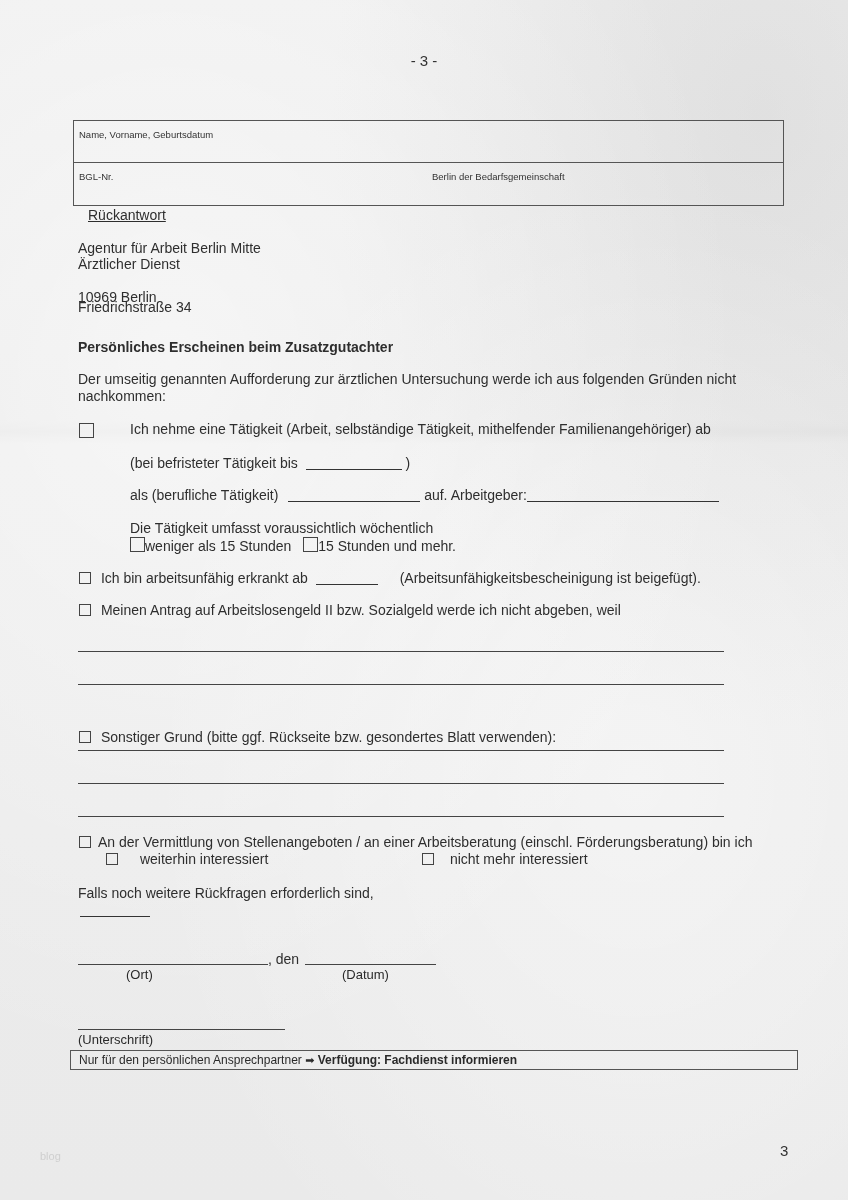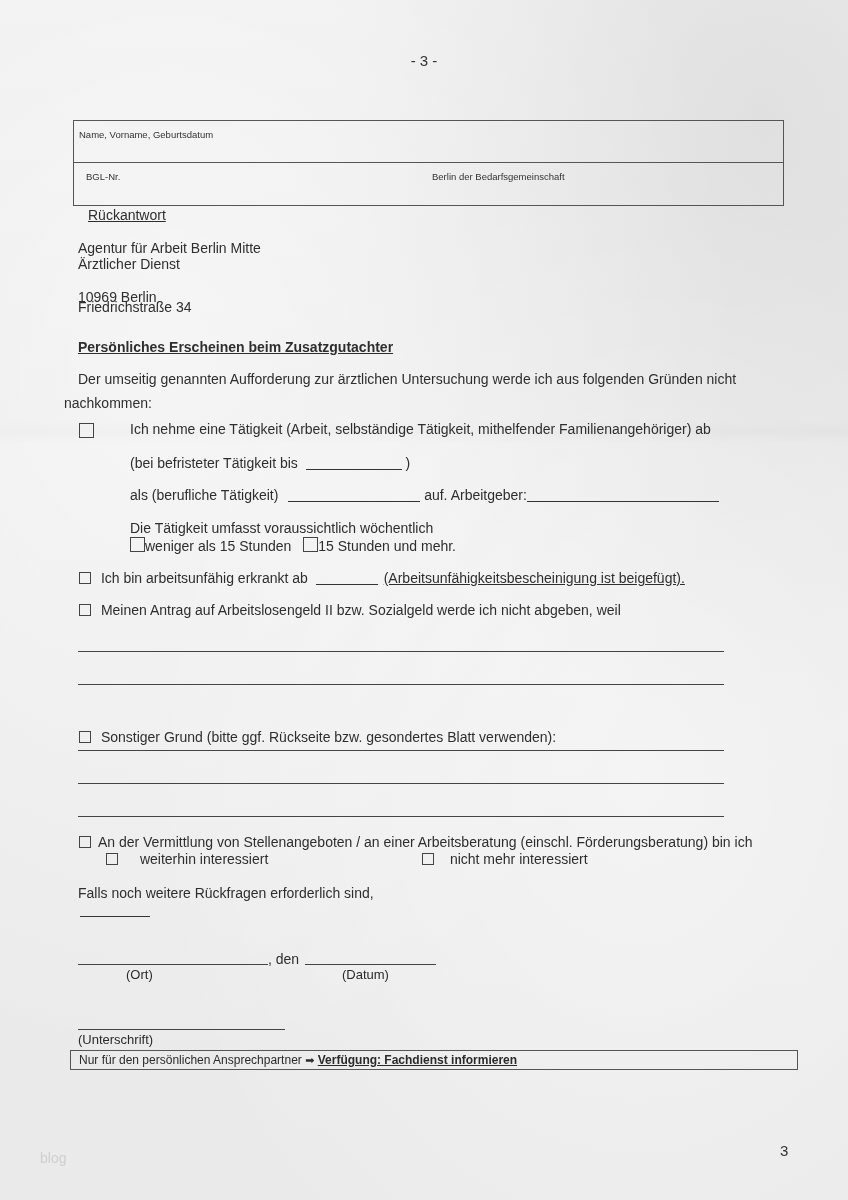--- a/index.html
+++ b/index.html
@@ -19,59 +19,59 @@
   }
   .abs { position: absolute; white-space: nowrap; }
   .page-head { left: 0; width: 848px; top: 52px; text-align: center; font-size: 15px; color: #333; }
 
   .header-box { left: 73px; top: 120px; width: 709px; height: 84px; border: 1.5px solid #555; }
   .header-divider { position: absolute; left: 0; right: 0; top: 41px; border-top: 1.5px solid #555; }
   .hb-label { position: absolute; font-size: 9.5px; color: #333; }
 
   .small { font-size: 13px; }
   .txt { font-size: 14px; color: #2e2e2e; }
-  .bold { font-weight: bold; text-decoration: underline; }
+  .bold { font-weight: bold; }
   .underline { text-decoration: underline; }
 
   .cb { display: inline-block; width: 10px; height: 10px; border: 1px solid #444; vertical-align: -1px; background: transparent; }
   .cb.big { width: 13px; height: 13px; border-width: 1.3px; }
 
   .blank { display: inline-block; border-bottom: 1.5px solid #333; vertical-align: -2px; }
   .hline { position: absolute; border-top: 1.3px solid #444; }
 
   .footer-box { left: 70px; top: 1050px; width: 726px; height: 18px; border: 1.2px solid #555; font-size: 12px; }
   .footer-box span { line-height: 18px; }
   .arrow { font-size: 11px; }
   .page-num { left: 780px; top: 1142px; font-size: 15px; color: #333; }
-  .watermark { left: 40px; top: 1150px; font-size: 14px; color: #cfcfcf; }
+  .watermark { left: 40px; top: 1150px; font-size: 11px; color: #cfcfcf; }
 </style>
 </head>
 <body>
 
 <div class="paper"></div>
 
 <div class="abs page-head">- 3 -</div>
 
 <div class="abs header-box">
   <span class="hb-label" style="left:5px; top:8px;">Name, Vorname, Geburtsdatum</span>
   <div class="header-divider"></div>
-  <span class="hb-label" style="left:12px; top:50px;">BGL-Nr.</span>
+  <span class="hb-label" style="left:5px; top:50px;">BGL-Nr.</span>
   <span class="hb-label" style="left:358px; top:50px;">Berlin der Bedarfsgemeinschaft</span>
 </div>
 
 <div class="abs txt underline" style="left:88px; top:207px;text-align:right;">Rückantwort</div>
 <div class="abs txt" style="left:78px; top:240px;">Agentur für Arbeit Berlin Mitte</div>
 <div class="abs txt" style="left:78px; top:256px;">Ärztlicher Dienst</div>
 <div class="abs txt" style="left:78px; top:273px;margin-top:26px;">Friedrichstraße 34</div>
 <div class="abs txt" style="left:78px; top:289px;">10969 Berlin</div>
 
 <div class="abs txt bold" style="left:78px; top:339px;">Persönliches Erscheinen beim Zusatzgutachter</div>
 
 <div class="abs txt" style="left:78px; top:371px;">Der umseitig genannten Aufforderung zur ärztlichen Untersuchung  werde ich aus folgenden Gründen nicht</div>
-<div class="abs txt" style="left:64px; top:388px;margin-top:7px;">nachkommen:</div>
+<div class="abs txt" style="left:78px; top:388px;">nachkommen:</div>
 
 <span class="abs cb big" style="left:79px; top:423px;"></span>
 <div class="abs txt" style="left:130px; top:421px;">Ich nehme eine Tätigkeit (Arbeit, selbständige Tätigkeit, mithelfender Familienangehöriger) ab</div>
 
 <div class="abs txt" style="left:130px; top:455px;">
   <span>(bei befristeter Tätigkeit bis</span>
   <span class="blank" style="width:96px; margin-left:4px;"></span>
   <span>)</span>
 </div>
 
@@ -84,21 +84,21 @@
 <div class="abs txt" style="left:130px; top:520px;">Die Tätigkeit umfasst voraussichtlich wöchentlich</div>
 <div class="abs txt" style="left:130px; top:537px;">
   <span class="cb big"></span><span>weniger als 15 Stunden</span>
   <span class="cb big" style="margin-left:8px;"></span><span>15 Stunden und mehr.</span>
 </div>
 
 <div class="abs txt" style="left:79px; top:570px;">
   <span class="cb"></span>
   <span style="margin-left:6px;">Ich bin arbeitsunfähig erkrankt ab</span>
   <span class="blank" style="width:62px; margin-left:4px;"></span>
-  <span style="margin-left:2px;text-decoration:underline;">(Arbeitsunfähigkeitsbescheinigung ist beigefügt).</span>
+  <span style="margin-left:18px;">(Arbeitsunfähigkeitsbescheinigung ist beigefügt).</span>
 </div>
 
 <div class="abs txt" style="left:79px; top:602px;">
   <span class="cb"></span>
   <span style="margin-left:6px;">Meinen Antrag auf Arbeitslosengeld II bzw. Sozialgeld werde ich nicht abgeben, weil</span>
 </div>
 <div class="hline" style="left:78px; top:651px; width:646px;"></div>
 <div class="hline" style="left:78px; top:684px; width:646px;"></div>
 
 <div class="abs txt" style="left:79px; top:729px;">

